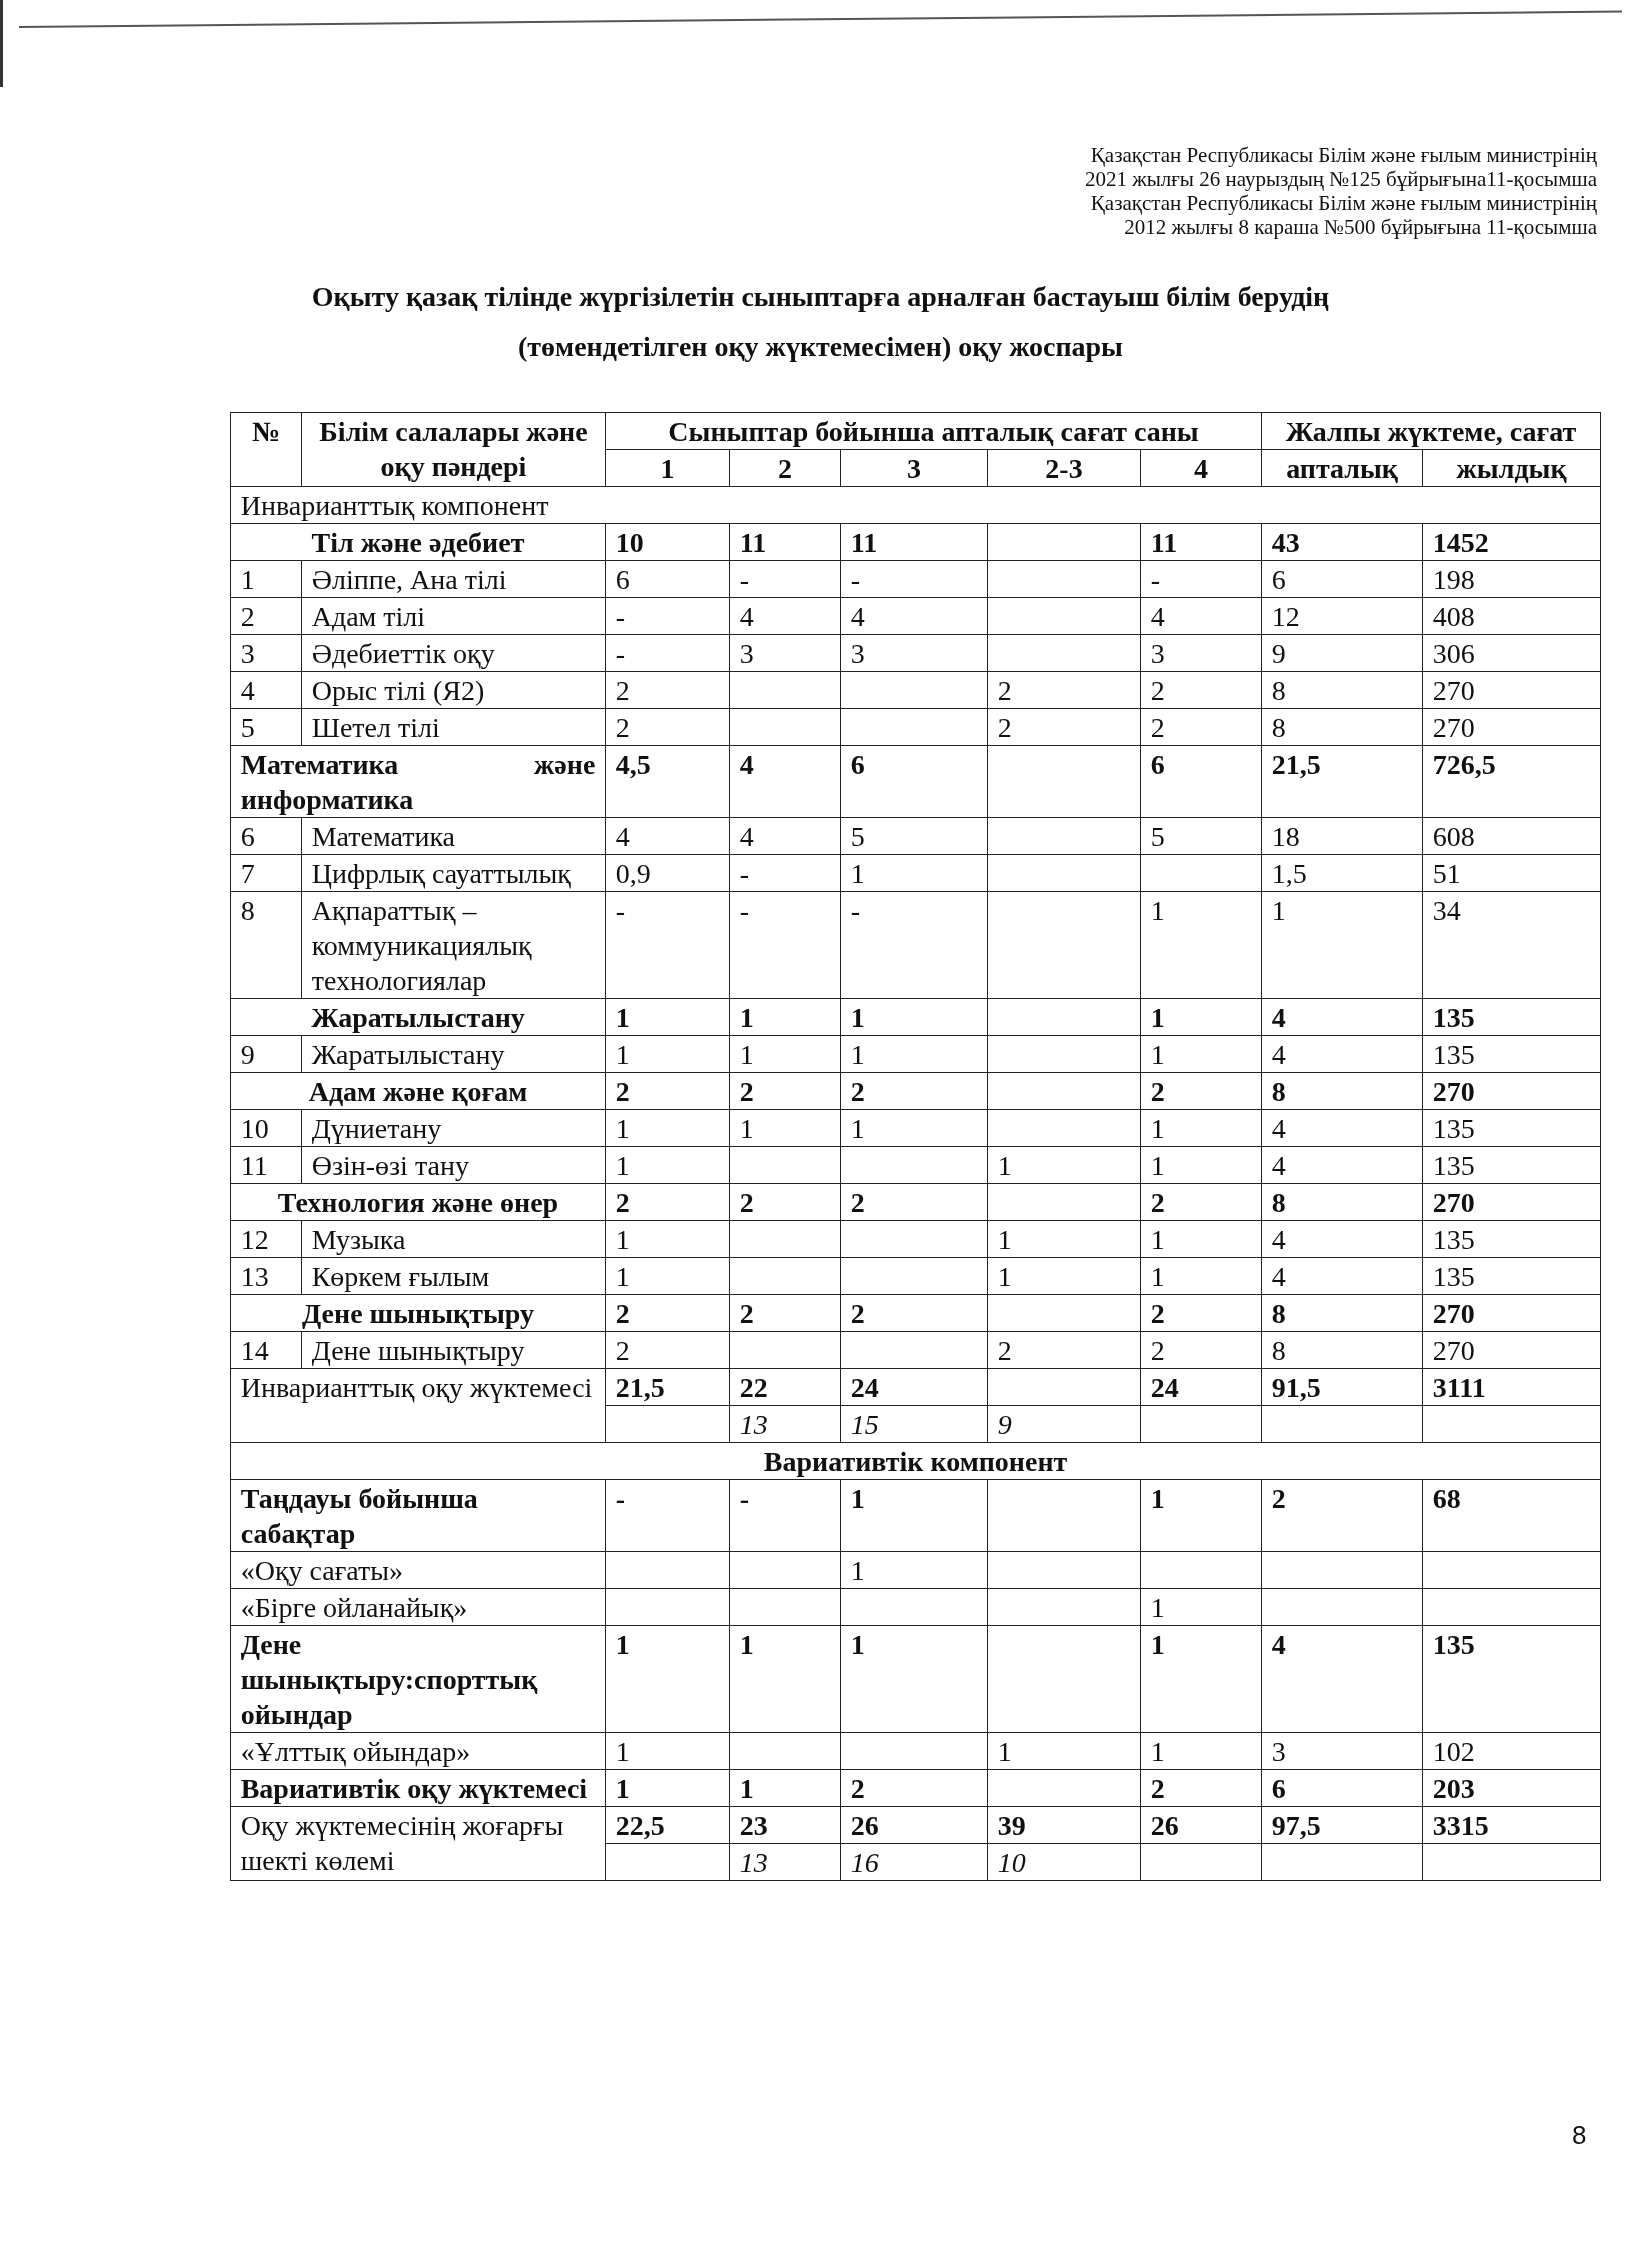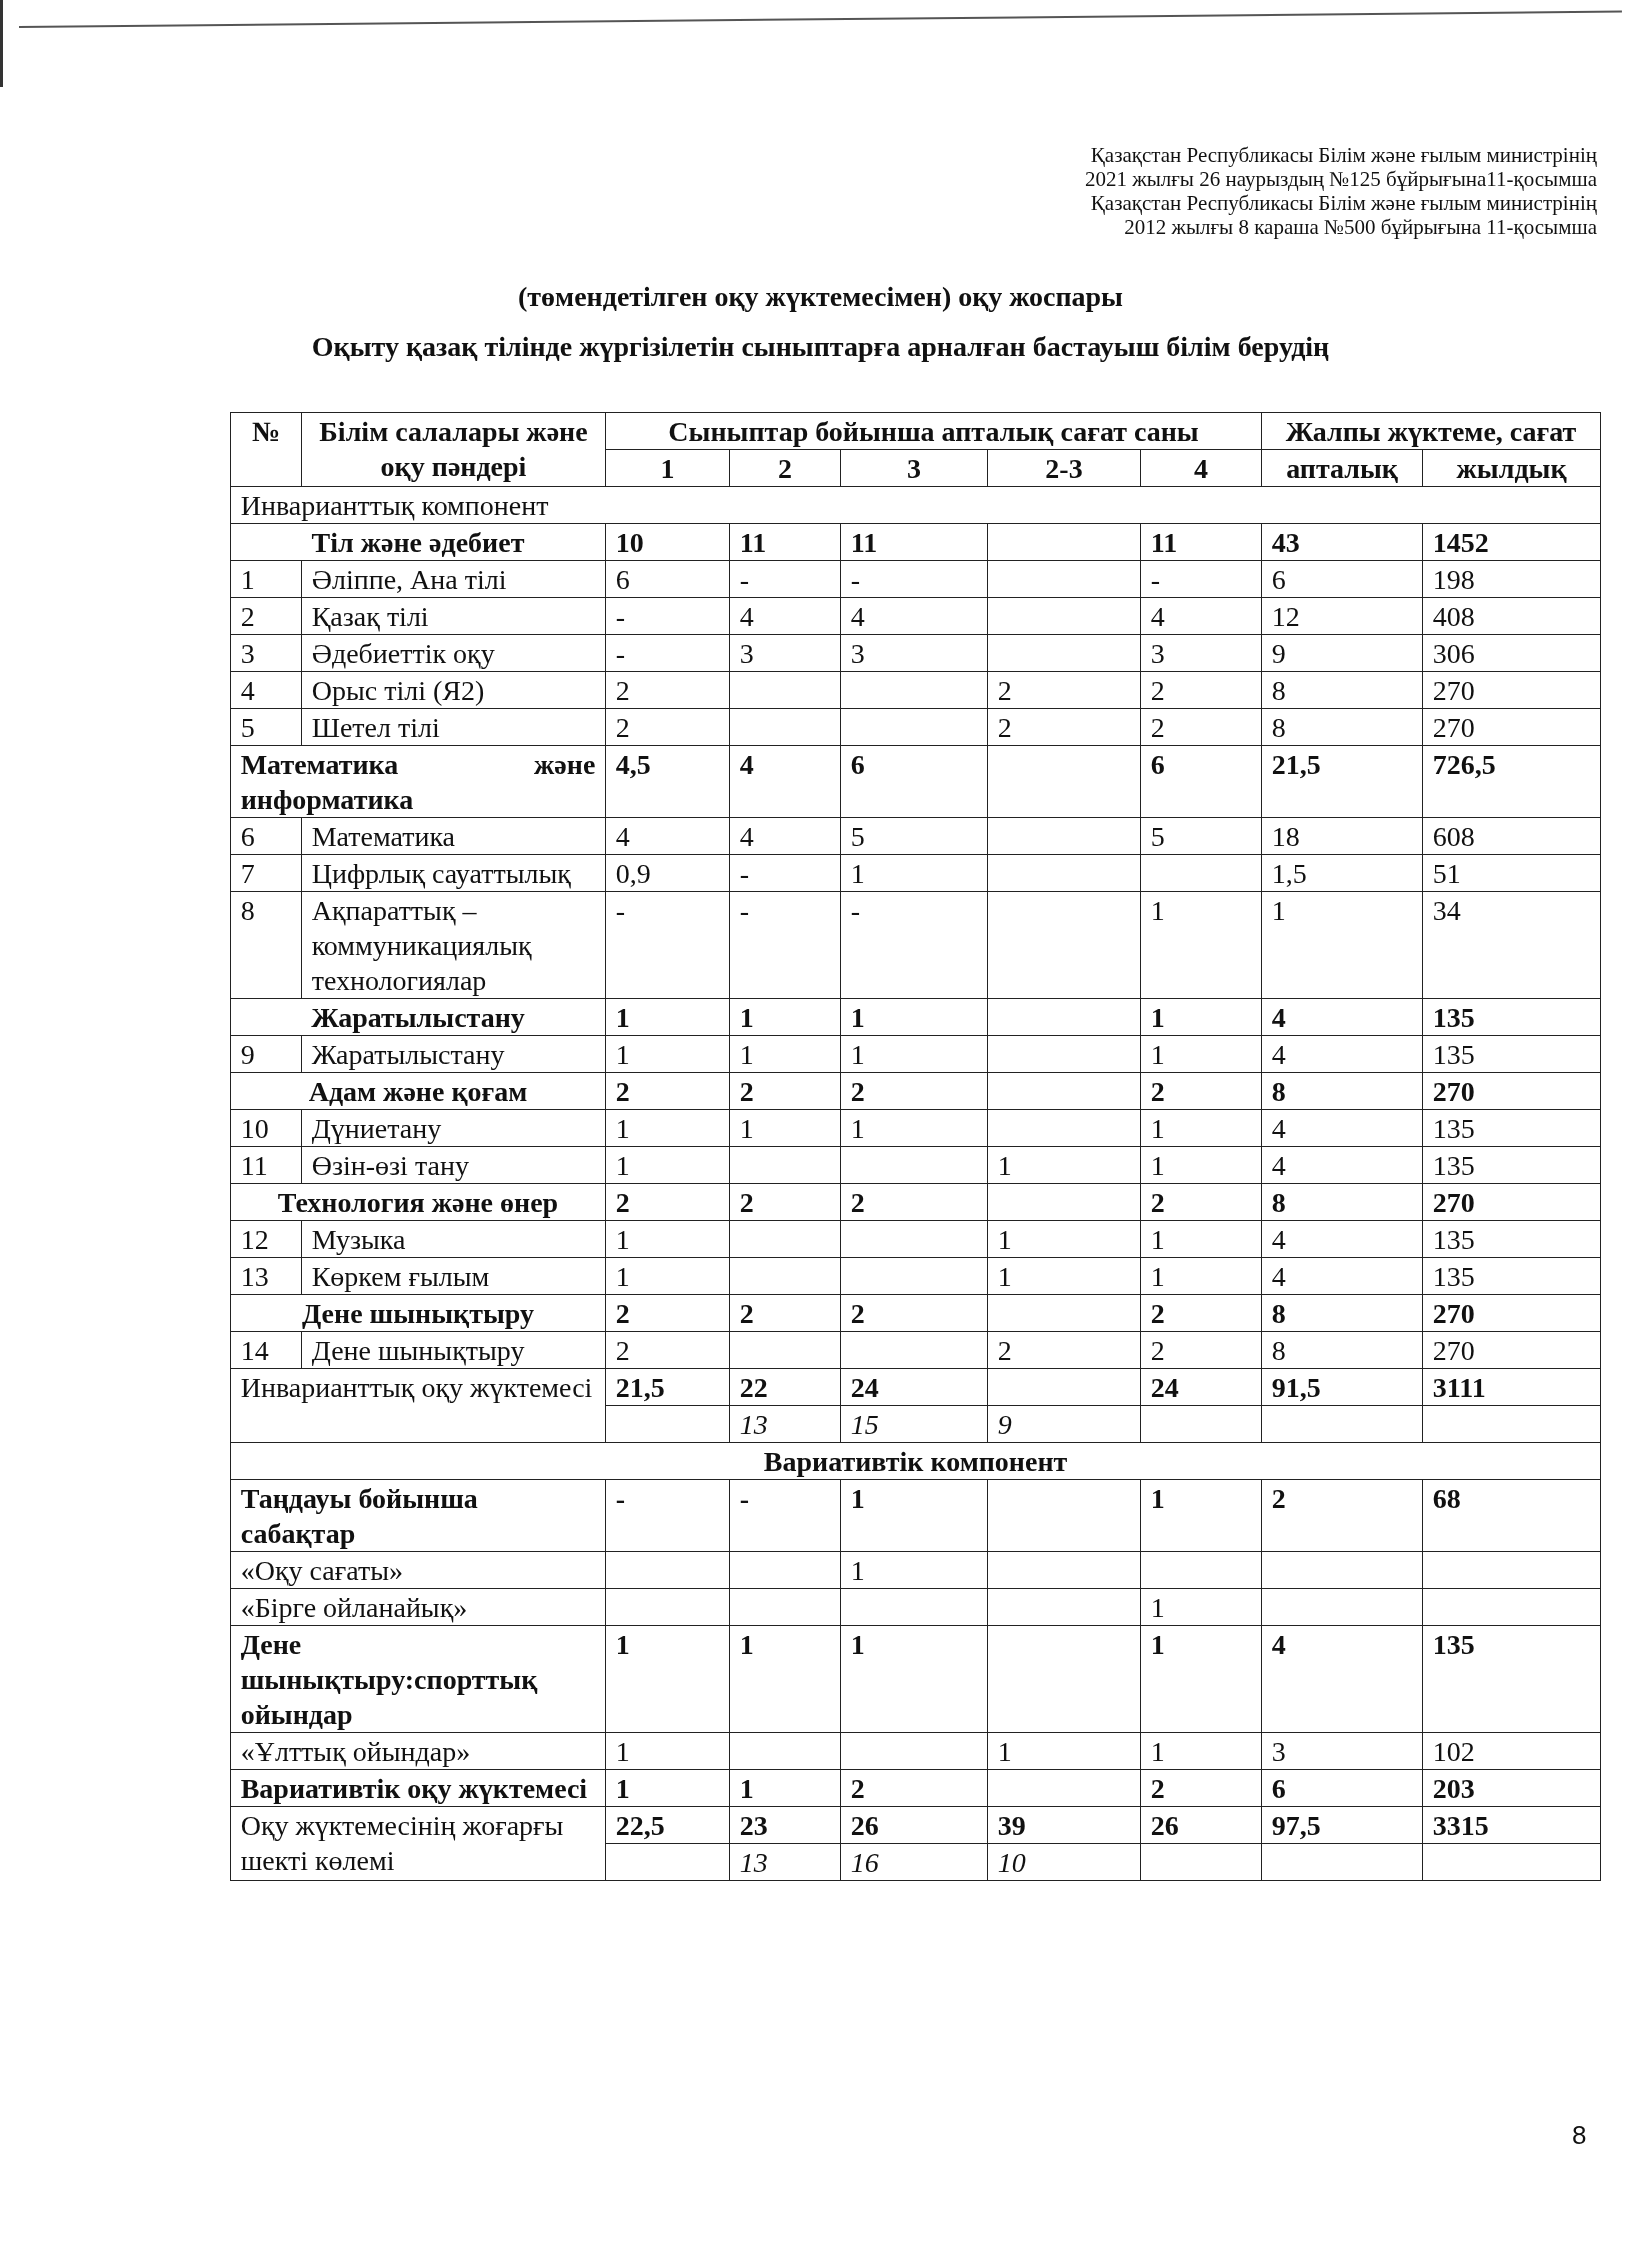--- a/index.html
+++ b/index.html
@@ -30,22 +30,22 @@
 <div class="topline"></div>
 
 <div class="approval">
   <div>Қазақстан Республикасы  Білім және ғылым  министрінің</div>
   <div>2021 жылғы  26 наурыздың №125 бұйрығына11-қосымша</div>
   <div>Қазақстан Республикасы  Білім және ғылым  министрінің</div>
   <div>2012 жылғы 8 караша  №500 бұйрығына 11-қосымша</div>
 </div>
 
 <div class="title">
+  <div>Оқыту қазақ тілінде жүргізілетін сыныптарға арналған бастауыш білім берудің</div>
   <div>(төмендетілген оқу жүктемесімен) оқу жоспары</div>
-  <div>Оқыту қазақ тілінде жүргізілетін сыныптарға арналған бастауыш білім берудің</div>
 </div>
 
 <table class="plan">
   <colgroup>
     <col style="width:71px">
       <col style="width:304px">
     <col style="width:124px">
       <col style="width:111px">
       <col style="width:147px">
     <col style="width:153px">
@@ -88,21 +88,21 @@
         <td>6</td>
         <td>-</td>
         <td>-</td>
         <td></td>
         <td>-</td>
         <td>6</td>
         <td>198</td>
       </tr>
       <tr>
         <td>2</td>
-        <td>Қазақ тілі</td>
+        <td>Адам тілі</td>
         <td>-</td>
         <td>4</td>
         <td>4</td>
         <td></td>
         <td>4</td>
         <td>12</td>
         <td>408</td>
       </tr>
       <tr>
         <td>3</td>

